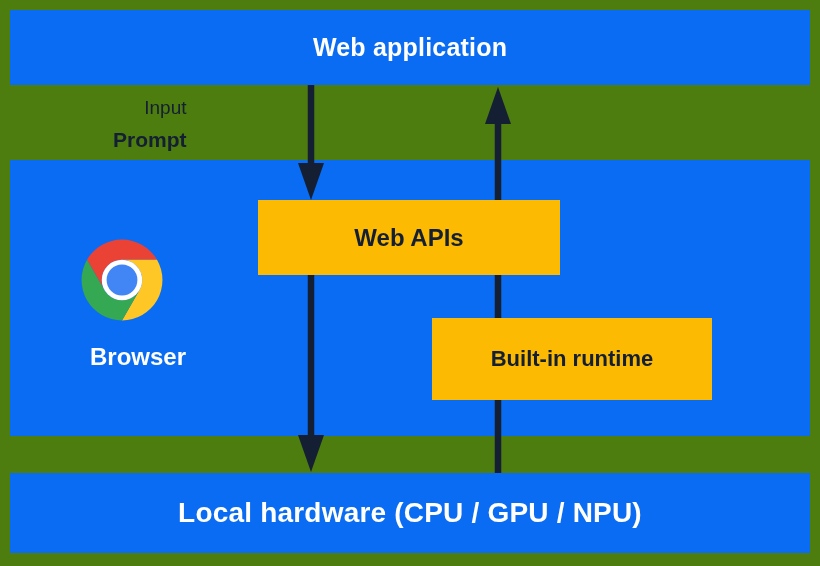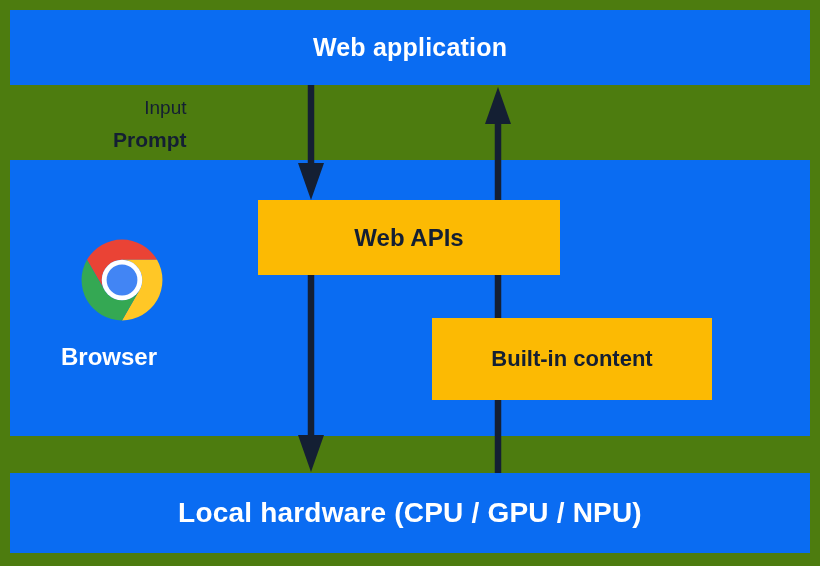--- a/index.html
+++ b/index.html
@@ -61,21 +61,21 @@
   .box-builtin{left:432px;top:318px;width:280px;height:82px;font-size:22px;line-height:28px;}
   .chrome-logo{
     position:absolute;left:78px;top:236px;width:88px;height:88px;z-index:3;
   }
   .c-red{fill:var(--chrome_red);}
   .c-yellow{fill:var(--chrome_yellow);}
   .c-green{fill:var(--chrome_green);}
   .c-blue{fill:var(--chrome_blue);}
   .c-white{fill:var(--text_white);}
   .browser-label{
-    position:absolute;left:39px;top:343px;width:140px;z-index:3;
+    position:absolute;left:68px;top:343px;width:140px;z-index:3;
     text-align:center;color:var(--text_white);font-weight:bold;font-size:24px;
   }
 </style>
 </head>
 <body>
 
 <div class="canvas">
 
   <div class="blue-bar bar-top">
     <span class="bar-title">Web application</span>
@@ -109,20 +109,20 @@
     <path class="c-green" d="M10.2,27 A46,46 0 0 0 50,96 L69.9,61.5 A23,23 0 0 1 30.1,61.5 Z"></path>
     <circle class="c-white" cx="50" cy="50" r="23"></circle>
     <circle class="c-blue" cx="50" cy="50" r="17.5"></circle>
   </svg>
   <div class="browser-label">Browser</div>
 
   <div class="yellow-box box-webapis">
     <span>Web APIs</span>
   </div>
   <div class="yellow-box box-builtin">
-    <span>Built-in content</span>
+    <span>Built-in runtime</span>
   </div>
 
   <div class="blue-bar bar-bottom">
     <span class="bar-title" style="font-size:28px;">Local hardware (CPU / GPU / NPU)</span>
   </div>
 
 </div>
 
 </body></html>

